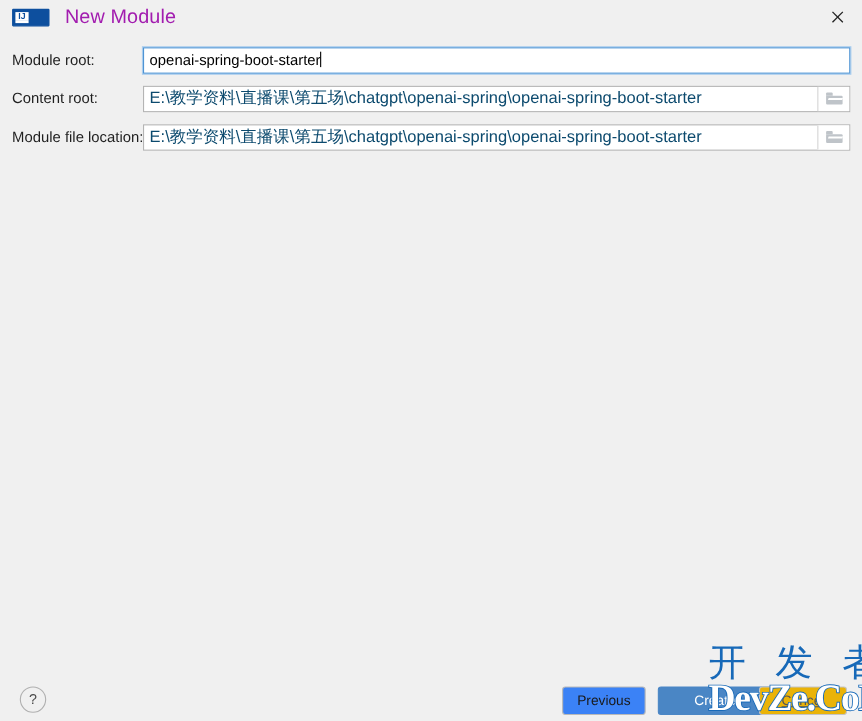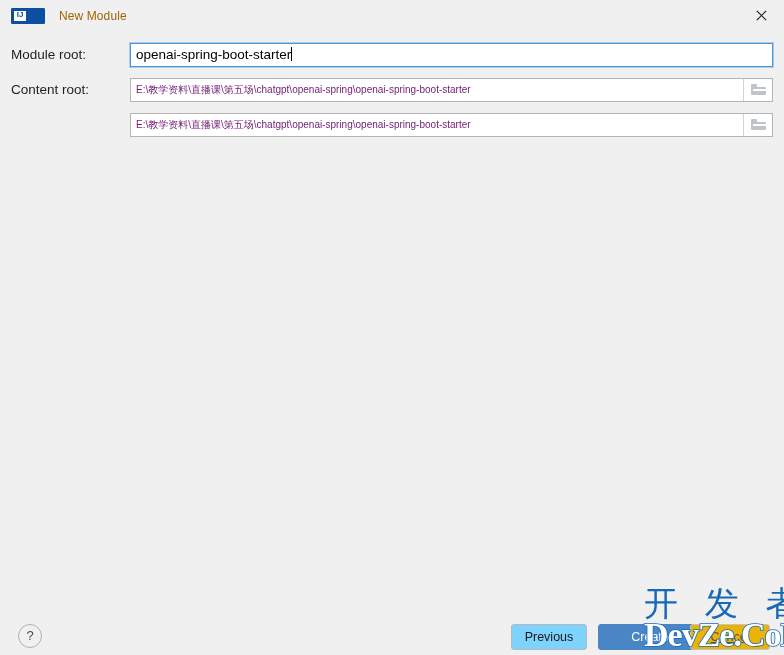--- a/index.html
+++ b/index.html
@@ -64,22 +64,22 @@
   .title-icon .ij-bar {
     position: absolute;
     left: 2px;
     bottom: 2px;
     width: 12px;
     height: 2px;
     background: #ffffff;
     z-index: 2;
   }
   .title-text {
-    font-size: 12px;
-    color: #a16207;
+    font-size: 18px;
+    color: #a21caf;
     letter-spacing: 0.1px;
   }
   .close-btn {
     position: absolute;
     right: 0; top: 0;
     width: 46px;
     height: 30px;
     display: flex;
     align-items: center;
     justify-content: center;
@@ -154,22 +154,22 @@
     left: 130px;
     width: 643px;
     border: 1px solid #b4b4b4;
     box-sizing: border-box;
     display: flex;
     align-items: stretch;
   }
   .field-plain .fld-input {
     flex: 1 1 auto;
     padding-left: 5px;
-    font-size: 10px;
-    color: #701a75;
+    font-size: 15px;
+    color: #0c4a6e;
     line-height: 22px;
     height: 22px;
     white-space: nowrap;
     overflow: hidden;
   }
   .browse-btn {
     flex: 0 0 auto;
     width: 28px;
     height: 22px;
     border-left: 1px solid #d4d4d4;
@@ -233,21 +233,21 @@
     display: flex;
     align-items: center;
     justify-content: center;
     cursor: pointer;
     user-select: none;
     border-radius: 3px;
   }
   .btn-previous {
     left: 511px;
     width: 76px;
-    background: #7dd3fc;
+    background: #3b82f6;
     border: 1px solid #b9b9b9;
     color: #1a1a1a;
   }
   .btn-create {
     left: 598px;
     width: 104px;
     background: #4a86c5;
     border: 1px solid #4a86c5;
     color: #ffffff;
   }
@@ -330,20 +330,21 @@
         <span class="folder-ico">
           <span class="tab"></span>
             <span class="body"></span>
             <span class="slash"></span>
         </span>
       </div>
     </div>
   </div>
 
   <div class="row" style="top:70px; width:784px;">
+    <div class="row-label">Module file location:</div>
     <div class="field-wrap field-plain">
       <div class="fld-input">E:\教学资料\直播课\第五场\chatgpt\openai-spring\openai-spring-boot-starter</div>
       <div class="browse-btn">
         <span class="folder-ico">
           <span class="tab"></span>
             <span class="body"></span>
             <span class="slash"></span>
         </span>
       </div>
     </div>

